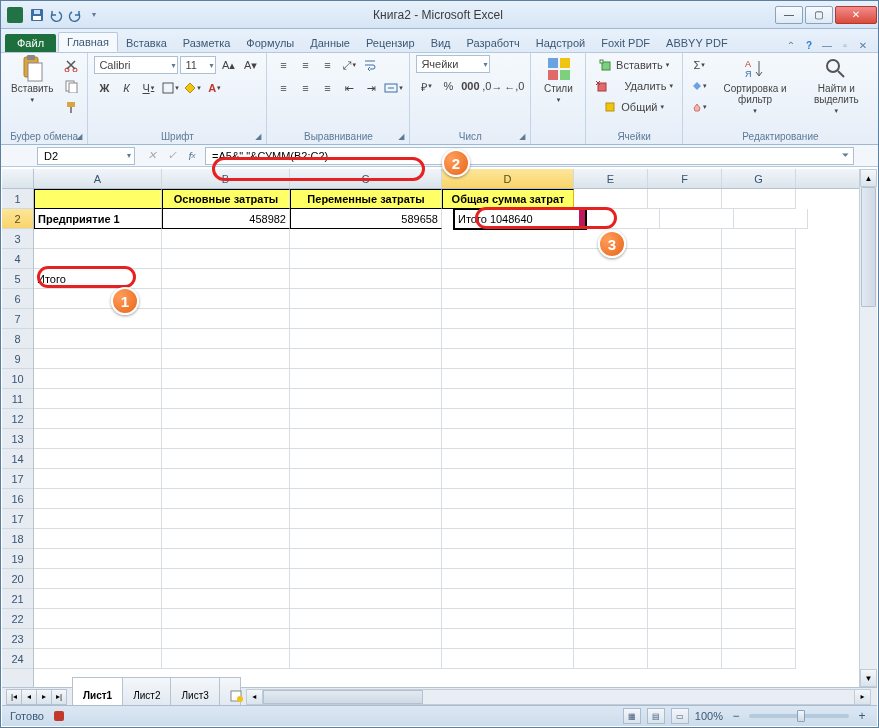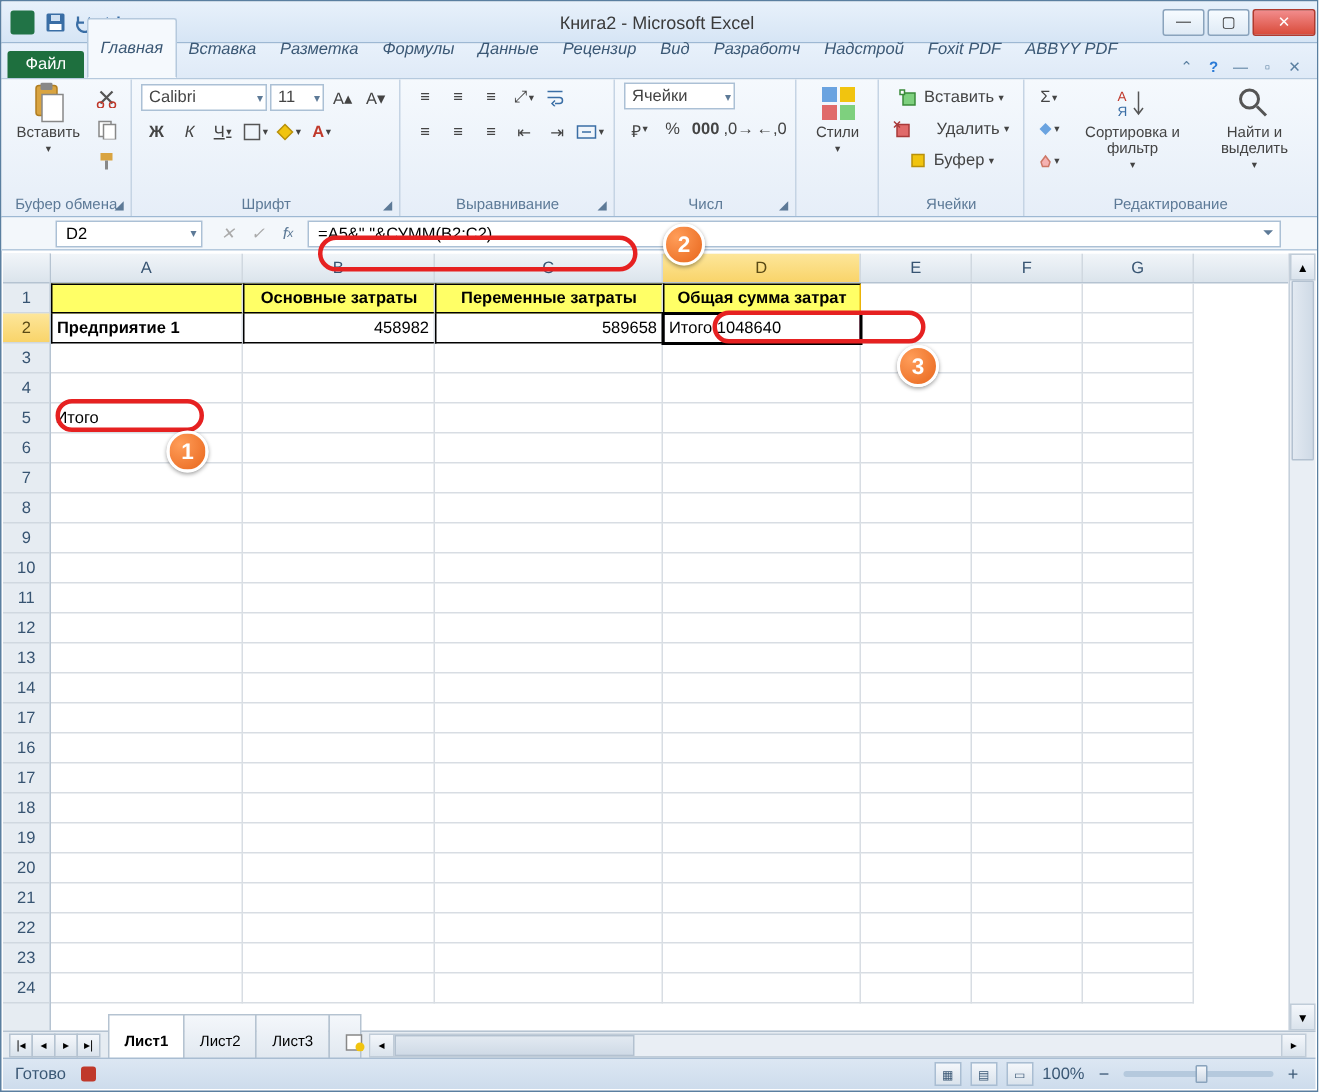--- a/index.html
+++ b/index.html
@@ -12,21 +12,21 @@
   .aero .title { flex: 1; text-align: center; font-size: 12px; color: #3b3b3b; }
   .win-btns { display: flex; }
   .win-btn { width: 28px; height: 18px; margin: 0 1px; border: 1px solid #8aa3bc; border-radius: 2px; background: linear-gradient(#f6fbff,#dfeaf5); display:flex;align-items:center;justify-content:center; font-size:10px; color:#333;}
   .win-btn.close { background: linear-gradient(#f28c8c,#d94b3a); color:#fff; border-color:#b03a2e; width:42px;}
   .qat { display:flex; align-items:center; gap:3px; }
   .qat .q { width:16px;height:16px; display:flex;align-items:center;justify-content:center; }
 
   
   .tabs { height: 24px; background: linear-gradient(#e8f1fb,#dfeaf7); display:flex; align-items:flex-end; padding-left:4px; border-bottom:1px solid #b5c9dd; font-size:11px;}
   .tab-file { background:#1e6f3e; color:#fff; padding:3px 12px; border-radius:2px 2px 0 0; margin-right:2px; cursor:pointer;}
-  .tab { padding:13px 8px; color:#3b5875; cursor:pointer;font-style:italic; }
+  .tab { padding:3px 8px; color:#3b5875; cursor:pointer; }
   .tab.active { background:#f5f9fd; border:1px solid #b5c9dd; border-bottom:1px solid #f5f9fd; border-radius:2px 2px 0 0; color:#3b5875;}
   .tab-right { margin-left:auto; display:flex; gap:4px; padding-right:8px; align-items:center;}
   .mini-btn { width:14px; height:14px; font-size:10px; color:#5a7fa0; display:flex;align-items:center;justify-content:center;}
 
   
   .ribbon { height: 92px; background: linear-gradient(#f5f9fd,#e6eef8); border-bottom:1px solid #9db8d3; display:flex; font-size:11px; color:#444;}
   .group { border-right:1px solid #c5d4e4; padding:2px 6px 0 6px; display:flex; flex-direction:column; position:relative;}
   .group-body { flex:1; display:flex; align-items:flex-start; gap:4px; }
   .group-label { text-align:center; font-size:10px; color:#5d7a97; padding:2px 0; white-space:nowrap;}
   .dlg-launcher { position:absolute; right:2px; bottom:2px; width:12px; height:12px; font-size:8px; color:#5d7a97; display:flex;align-items:center;justify-content:center;}
@@ -59,21 +59,21 @@
   .ch { border-right:1px solid #d0d8e0; font-size:11px; color:#375472; display:flex;align-items:center;justify-content:center; height:100%;}
   .ch.sel { background:linear-gradient(#fde69a,#f9d46a); color:#5a4a15;}
   .rh.sel { background:linear-gradient(#fde69a,#f9d46a); color:#5a4a15;}
   .cells { position:relative; }
   .cellrow { display:flex; height:20px;}
   .cell { border-right:1px solid #d8dde3; border-bottom:1px solid #d8dde3; font-size:11px; padding:0 3px; display:flex; align-items:center; overflow:hidden; white-space:nowrap;}
   .cell.r { justify-content:flex-end;}
   .hdr-cell { background:#ffff66; font-weight:bold; border-top:1px solid #000; border-bottom:1px solid #000; border-left:1px solid #000; justify-content:center;}
   .hdr-cell.last{border-right:1px solid #eab308;}
   .data-cell { border-bottom:1px solid #000; border-left:1px solid #000;}
-  .data-cell.last{border-right:1px solid #be185d;}
+  .data-cell.last{border-right:7px solid #be185d;margin-left:12px;}
   .data-cell.bold{font-weight:bold;}
   .active-cell { outline:2px solid #000; outline-offset:-1px; position:relative; z-index:2;}
   .active-cell::after { content:''; position:absolute; right:-3px; bottom:-3px; width:5px; height:5px; background:#000;}
 
   .vscroll { width:18px; background:#e9eef4; border-left:1px solid #c5d0db; position:relative;}
   .vscroll .up,.vscroll .down{height:18px; background:linear-gradient(#f4f7fb,#dae3ec); border:1px solid #c0ccd8; display:flex;align-items:center;justify-content:center; font-size:8px;}
   .vscroll .down{position:absolute;bottom:0;left:0;right:0;}
   .vscroll .thumb{position:absolute; top:18px; left:1px; right:1px; height:120px; background:linear-gradient(90deg,#e2e9f1,#cfdae6); border:1px solid #b3c1d0; border-radius:1px;}
 
   
@@ -323,21 +323,21 @@
               <svg width="12" height="12">
                 <rect x="3" y="3" width="8" height="8" fill="#e06a6a" stroke="#a83a3a"></rect>
                 <path d="M1 1 L5 5 M5 1 L1 5" stroke="#a83a3a"></path>
               </svg>
               <span style="margin-left:15px;">Удалить</span>
             </div>
           <div class="row tbtn drop" style="width:auto;padding:0 3px;">
               <svg width="12" height="12">
                 <rect x="2" y="2" width="8" height="8" fill="#f1c40f" stroke="#b8900a"></rect>
               </svg>
-              <span style="margin-left:3px;">Буфер</span>
+              <span style="margin-left:3px;">Общий</span>
             </div>
         </div>
       </div>
       <div class="group-label">Ячейки</div>
     </div>
 
     <div class="group" style="border-right:none;">
       <div class="group-body">
         <div class="col" style="gap:1px;">
           <div class="tbtn drop" style="width:auto;padding:0 3px;">Σ</div>

